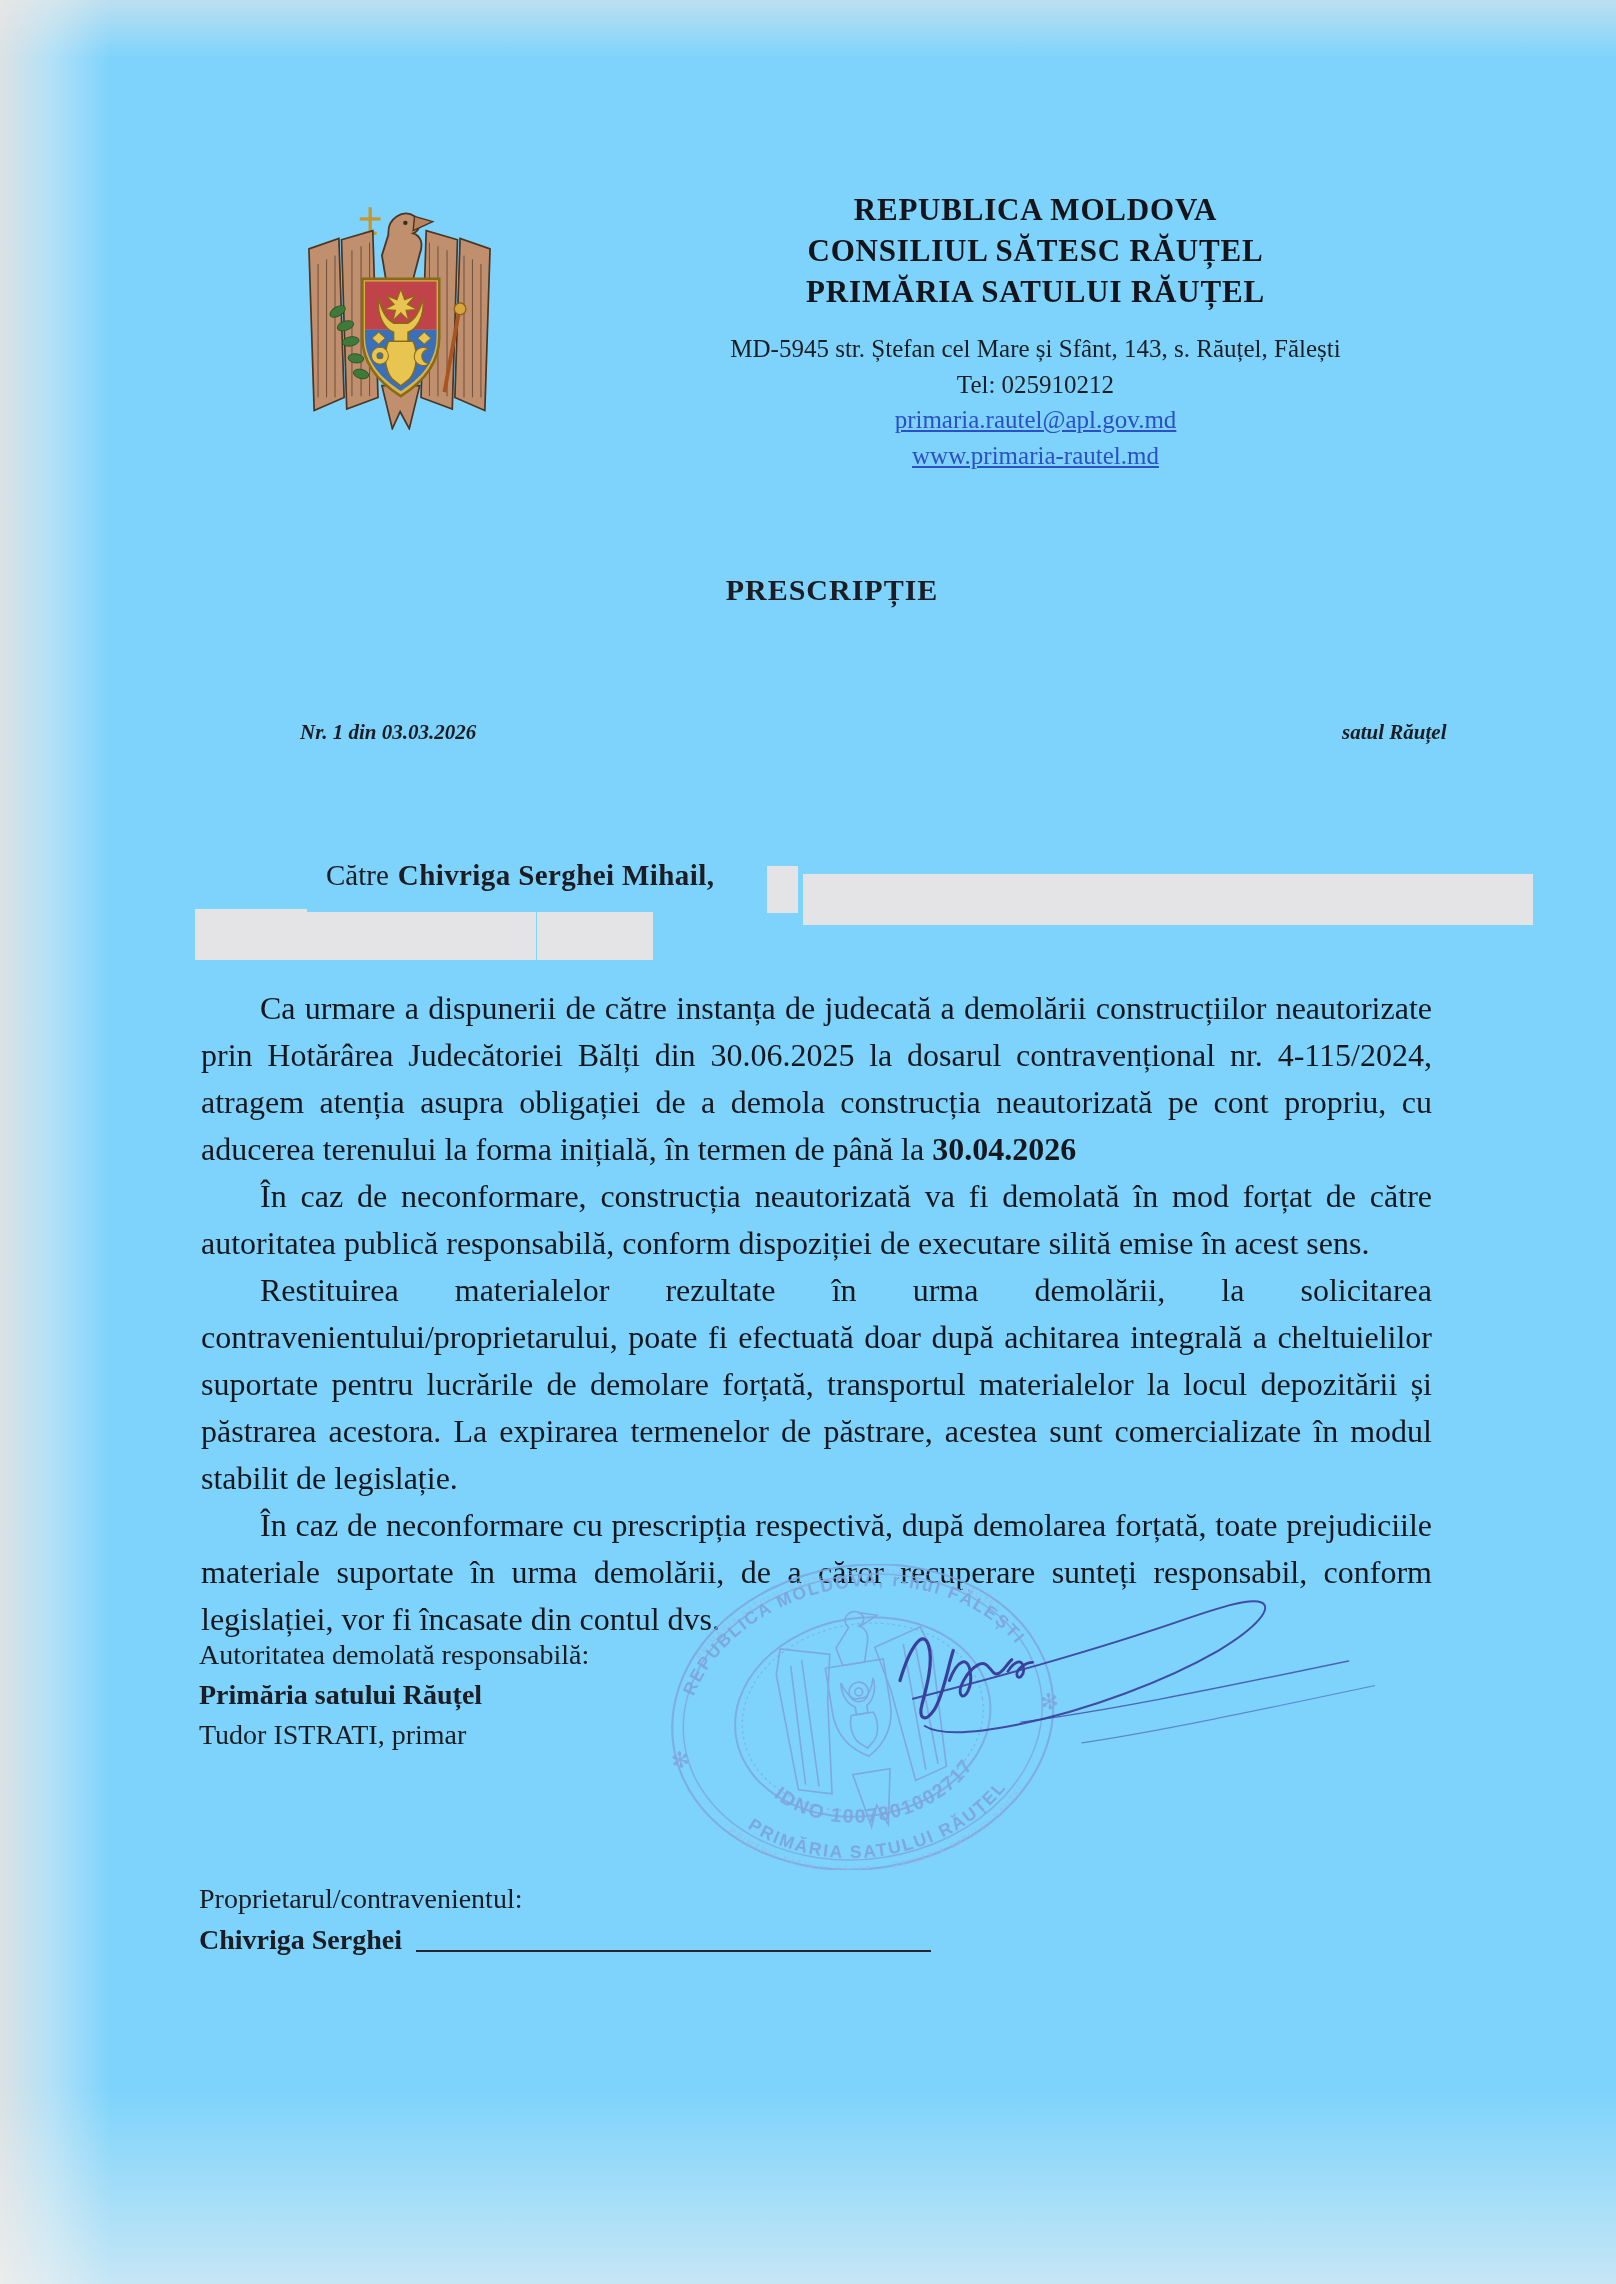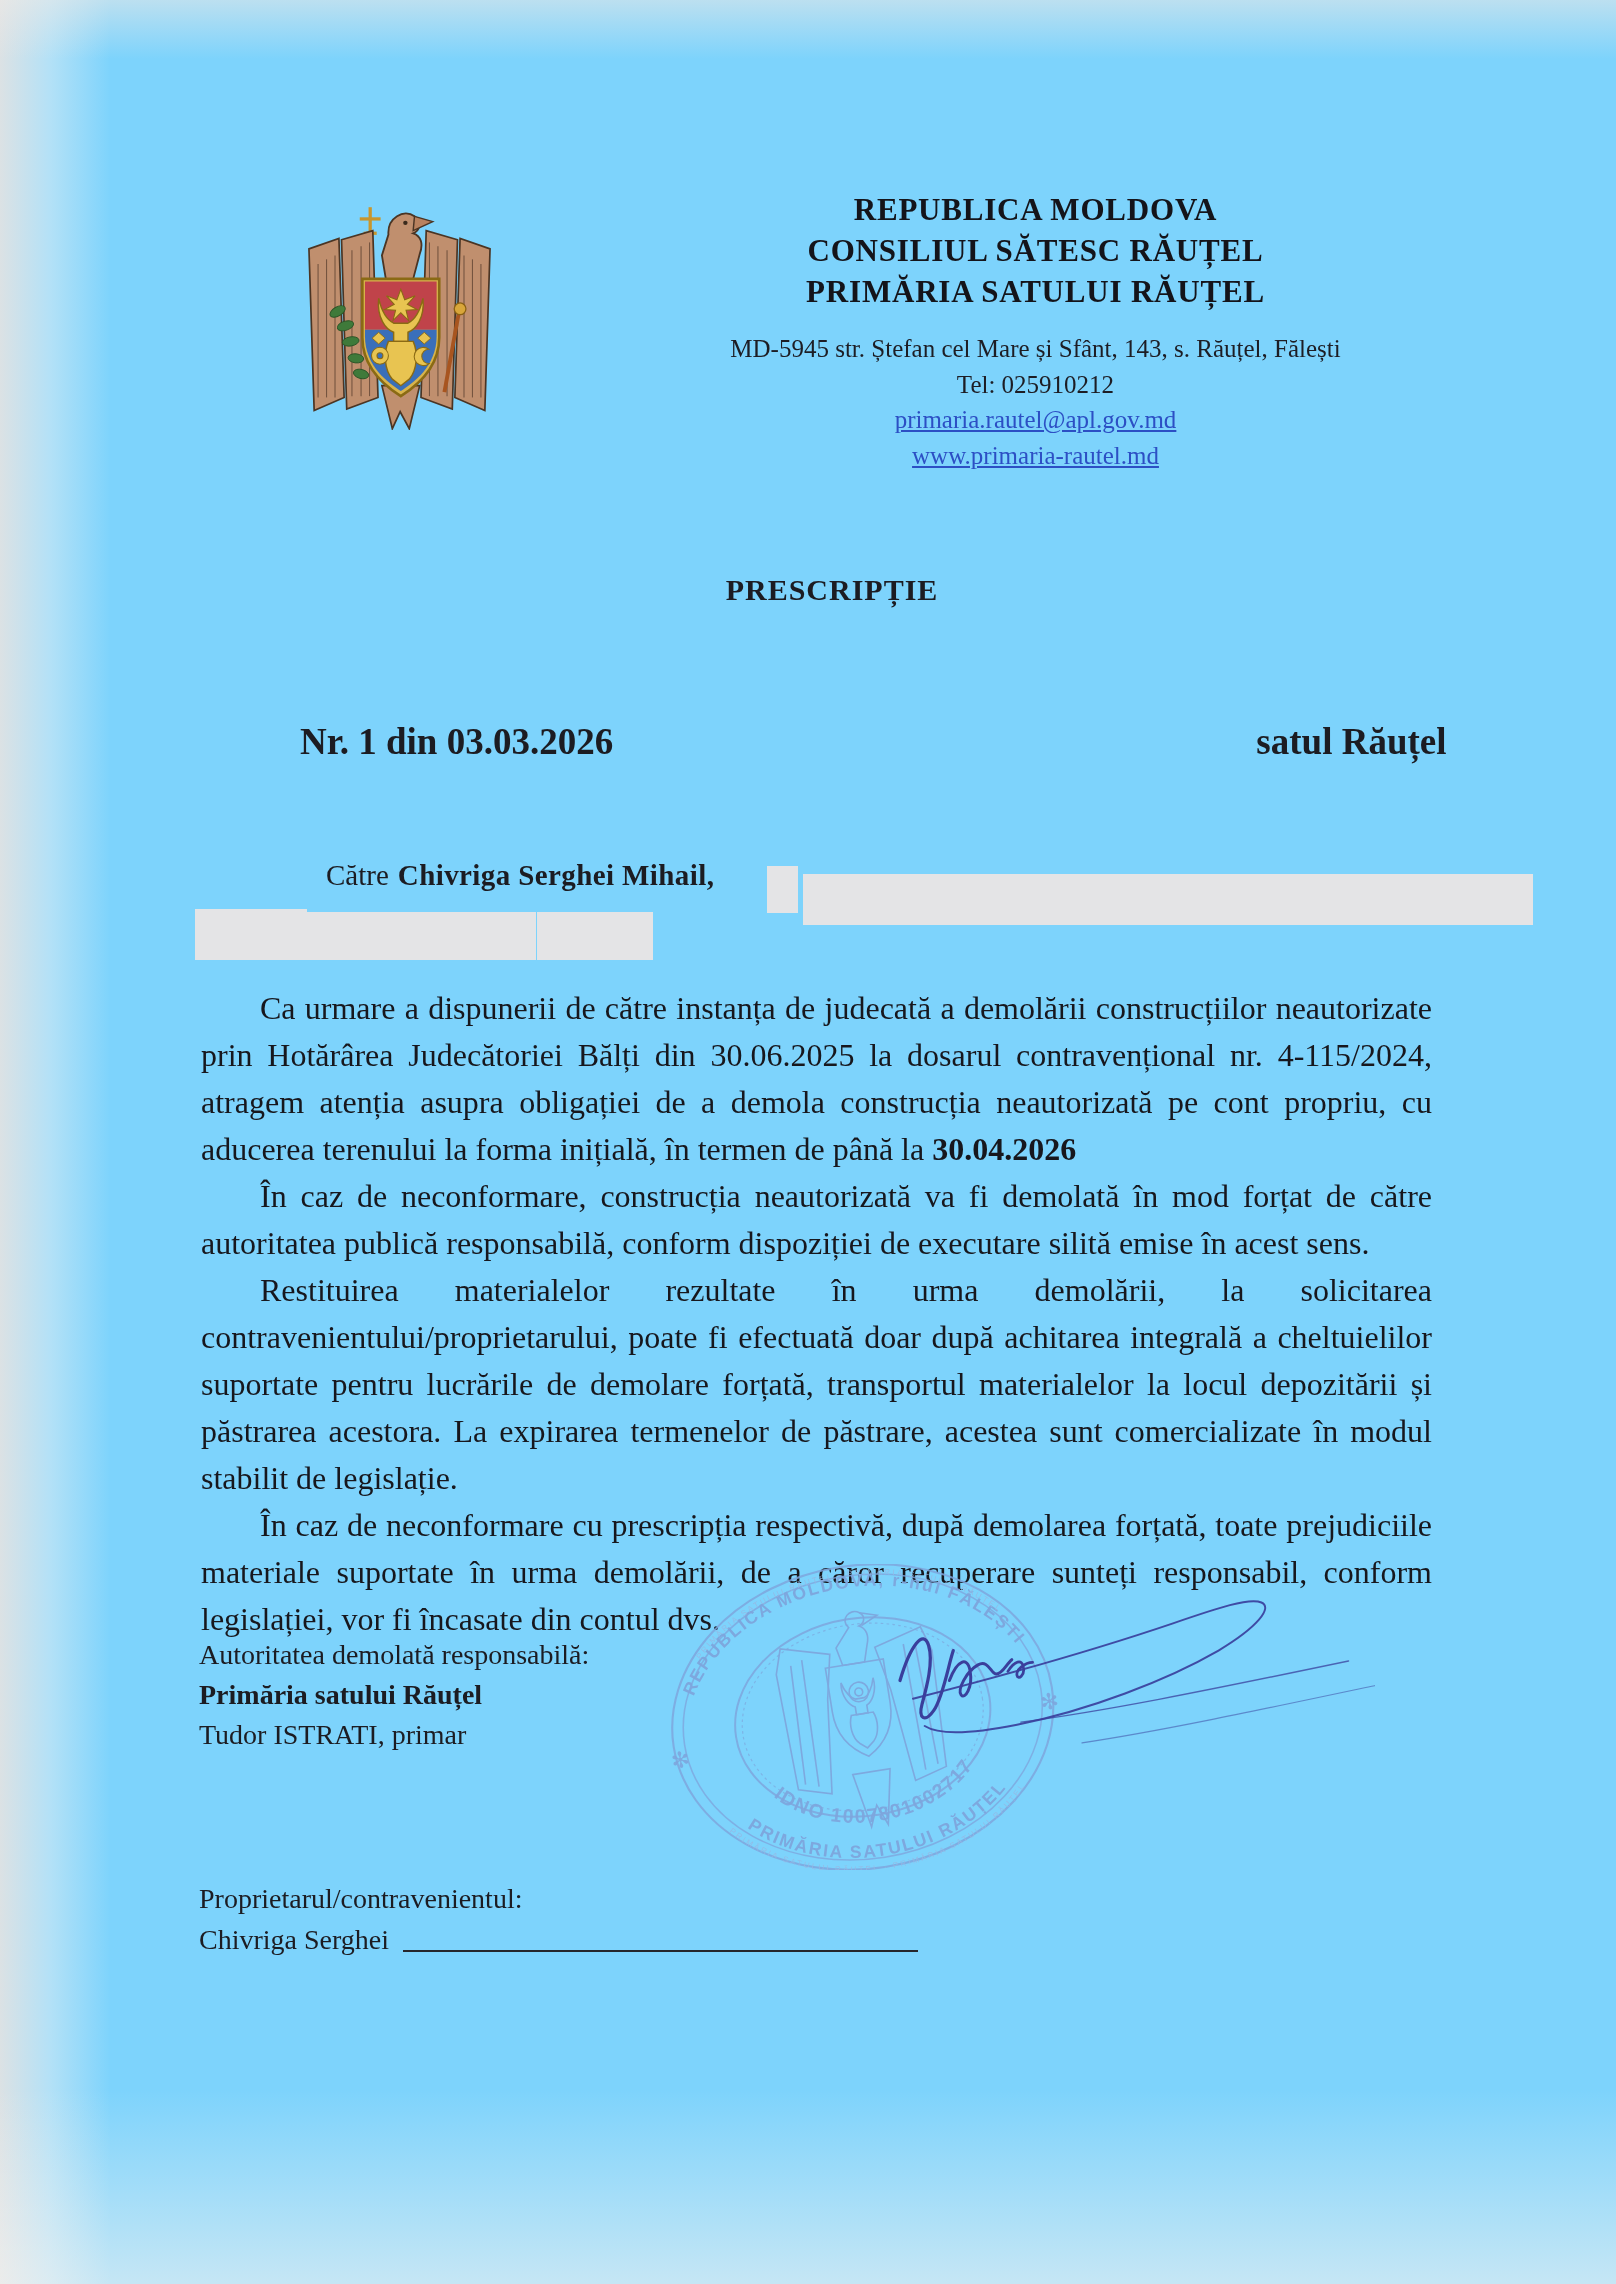--- a/index.html
+++ b/index.html
@@ -106,21 +106,22 @@
 
   
   .meta-row {
     position: absolute;
     left: 300px; top: 720px;
     width: 1166px;
     display: flex;
     justify-content: space-between;
     align-items: baseline;
     font-weight: bold;
-    font-size: 37px;
+    font-size: 21px;
+    font-style: italic;
   }
   .meta-left { white-space: nowrap; }
   .meta-right { white-space: nowrap; padding-right: 19.5px; }
 
   
   .addressee {
     position: absolute;
     left: 298px; top: 859px;
     font-size: 29px;
     white-space: nowrap;
@@ -166,21 +167,21 @@
     position: absolute;
     left: 199px; top: 1879px;
     font-size: 28px;
     line-height: 1.45;
   }
   .owner-name-row {
     display: flex;
     align-items: flex-end;
     white-space: nowrap;
   }
-  .owner-name { font-weight: normal; }
+  .owner-name { font-weight: bold; }
   .sig-rule {
     display: inline-block;
     width: 515px;
     border-bottom: 2px solid #26262c;
     margin-left: 14.3px;
     margin-bottom: 7.8px;
   }
 
   
   .stamp {

